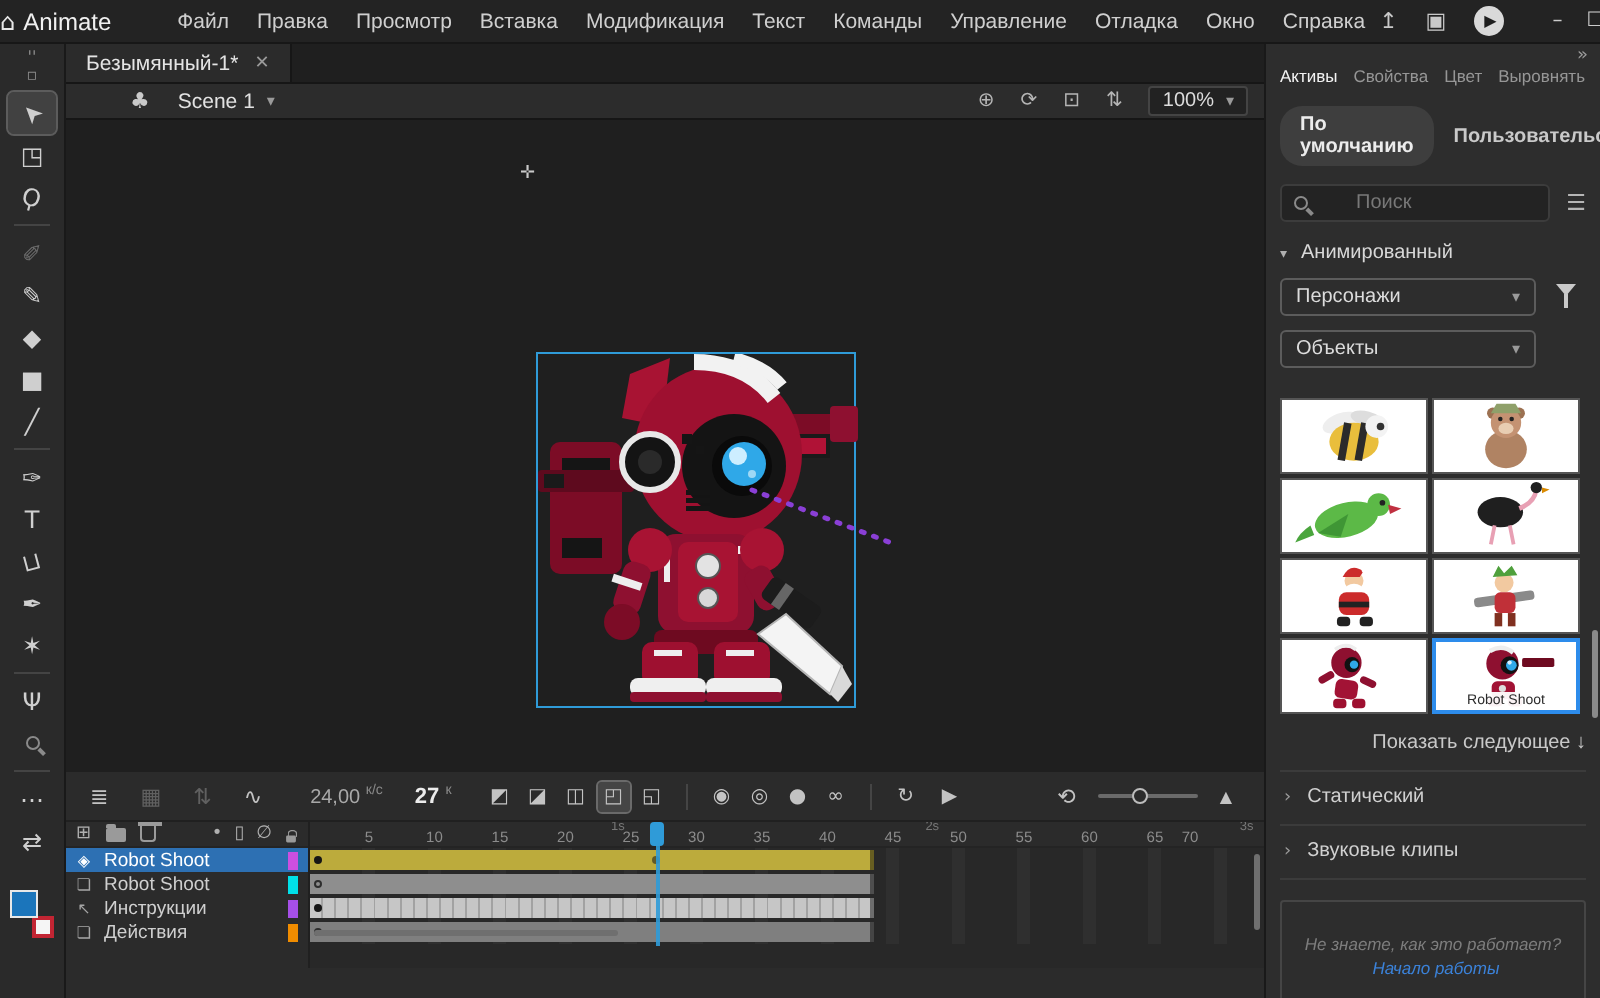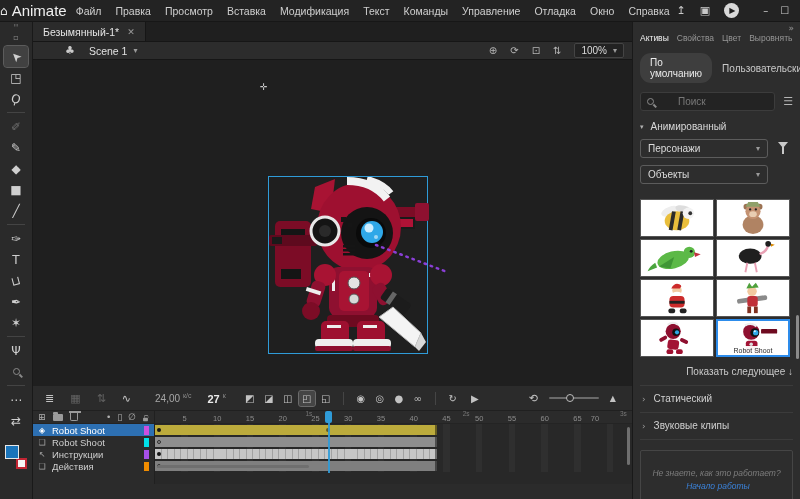--- a/index.html
+++ b/index.html
@@ -3,21 +3,21 @@
 <meta charset="utf-8">
 <style>
   html,body{margin:0;padding:0;background:#111;}
   *{box-sizing:border-box;font-family:"Liberation Sans","DejaVu Sans",sans-serif;}
   .g{font-family:"DejaVu Sans","Liberation Sans",sans-serif;}
   #app{position:relative;width:800px;height:499px;background:#1e1e1e;overflow:hidden;color:#d6d6d6;font-size:11px;-webkit-font-smoothing:antialiased;}
 
   
   #topbar{position:absolute;left:0;top:0;width:800px;height:22px;background:#232323;border-bottom:1px solid #171717;display:flex;align-items:center;}
   #home-btn{width:26px;text-align:center;color:#e8e8e8;font-size:12px;}
-  #appname{color:#f0f0f0;font-size:15px;margin:0 2px 0 4px;}
+  #appname{color:#f0f0f0;font-size:12px;margin:0 26px 0 4px;}
   #menus{display:flex;gap:0;height:100%;align-items:center;}
   .menu-item{padding:0 7px;color:#cfcfcf;font-size:10.5px;line-height:22px;cursor:default;}
   #topbar-right{margin-left:auto;display:flex;align-items:center;gap:14px;padding-right:8px;}
   .tb-icon{color:#c9c9c9;font-size:11px;}
   #play-circle{width:15px;height:15px;border-radius:50%;background:#d9d9d9;color:#1e1e1e;font-size:8px;display:flex;align-items:center;justify-content:center;padding-left:1px;}
   #win-controls{display:flex;gap:12px;margin-left:10px;}
   .win-btn{color:#cccccc;font-size:10px;}
 
   
   #toolcol{position:absolute;left:0;top:22px;width:33px;height:477px;background:#2a2a2a;border-right:1px solid #191919;display:flex;flex-direction:column;align-items:center;padding-top:2px;}
@@ -96,21 +96,21 @@
   #playhead-cap{position:absolute;top:0;width:7px;height:12px;border-radius:2px;background:#2f9bd8;z-index:6;}
   #h-scroll{position:absolute;left:2px;top:54px;width:152px;height:3px;border-radius:2px;background:#6f6f6f;}
   #v-scroll{position:absolute;right:2px;top:16px;width:3px;height:38px;border-radius:2px;background:#6f6f6f;}
 
   
   #rightpanel{position:absolute;left:632px;top:22px;width:168px;height:477px;background:#2d2d2d;border-left:1px solid #191919;padding:0 7px;}
   #rp-collapse{position:absolute;right:6px;top:1px;color:#9a9a9a;font-size:9px;}
   #rp-tabs{display:flex;align-items:center;gap:8px;padding-top:11px;}
   .rp-tab{font-size:8.5px;color:#969696;white-space:nowrap;}
   .rp-tab.active{color:#f2f2f2;}
-  #mode-tabs{display:flex;align-items:center;gap:10px;margin-top:10px;}
+  #mode-tabs{display:flex;align-items:center;gap:10px;margin-top:10px;font-weight:bold;}
   #mode-default{background:#3e3e3e;border-radius:11px;padding:4px 10px;color:#ececec;font-size:10px;}
   #mode-custom{color:#c9c9c9;font-size:10px;}
   #searchrow{display:flex;align-items:center;gap:8px;margin-top:9px;}
   #searchbox{flex:1;display:flex;align-items:center;gap:22px;background:#232323;border:1px solid #3c3c3c;border-radius:3px;height:19px;padding:0 6px;}
   #searchbox input{flex:1;background:transparent;border:none;outline:none;color:#ddd;font-size:10px;width:60px;}
   #searchbox input::placeholder{color:#787878;}
   #viewopt{color:#b5b5b5;font-size:11px;}
   .sec-head{display:flex;align-items:center;gap:7px;margin-top:10px;color:#d8d8d8;font-size:10px;}
   .sec-head .chev{font-size:7px;color:#b0b0b0;}
   .dd{display:flex;align-items:center;justify-content:space-between;border:1px solid #5c5c5c;border-radius:3px;height:19px;padding:0 7px;margin-top:7px;width:128px;color:#dcdcdc;font-size:10px;}

